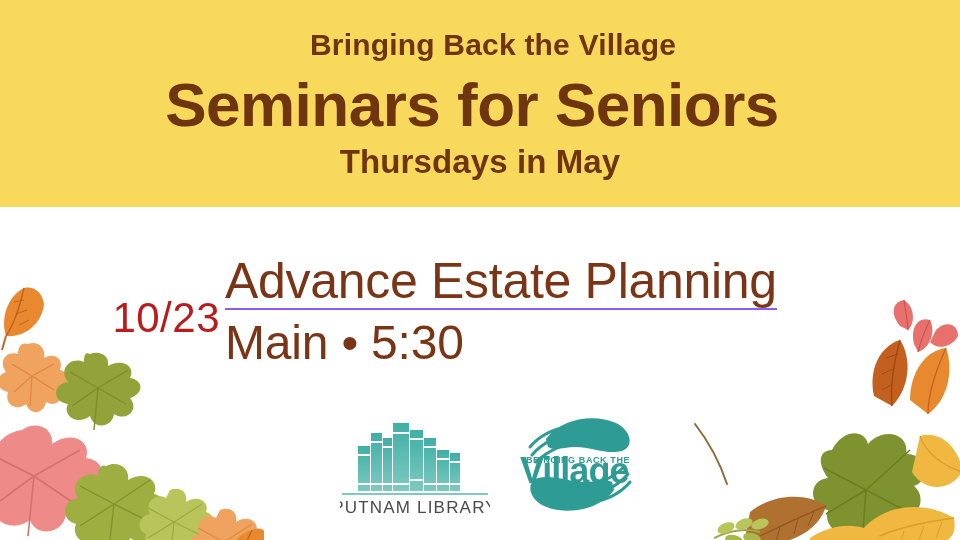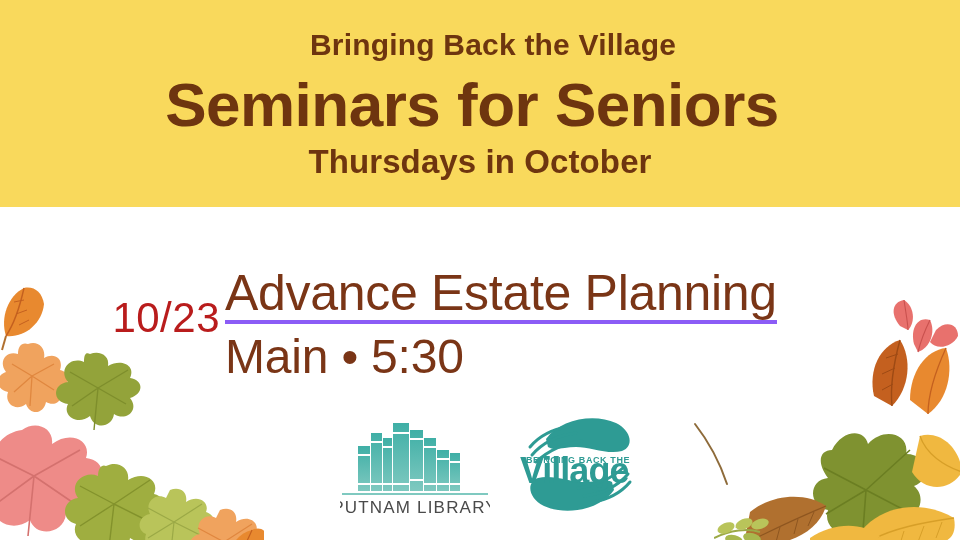--- a/index.html
+++ b/index.html
@@ -93,24 +93,23 @@
     top: 0;
     width: 700px;
   }
   .event-title {
     color: #7A3516;
     font-size: 50px;
     font-weight: normal;
     letter-spacing: -0.3px;
     line-height: 1.04;
     white-space: nowrap;
-    border-bottom: 4px solid #8b5cf6;
+    border-bottom: 2px solid #8b5cf6;
     display: inline-block;
     padding-bottom: 1px;
-    margin-top: 12px;
   }
   .event-where {
     margin-top: 8px;
     color: #7A3516;
     font-size: 48px;
     font-weight: normal;
     letter-spacing: -0.2px;
     line-height: 1.05;
     white-space: nowrap;
   }
@@ -246,21 +245,21 @@
     </g>
   </svg>
 
   <svg class="leaves stem-accent" viewBox="0 0 110 100" aria-hidden="true">
     <path d="M40 26 C 54 44, 64 62, 72 86" stroke="#8E6B3A" stroke-width="2" fill="none" stroke-linecap="round"></path>
   </svg>
 
   <div class="banner">
     <div class="banner-eyebrow">Bringing Back the Village</div>
     <div class="banner-title">Seminars for Seniors</div>
-    <div class="banner-sub">Thursdays in October</div>
+    <div class="banner-sub">Thursdays in May</div>
   </div>
 
   <div class="event">
     <div class="event-date">10/23</div>
     <div class="event-body">
       <div class="event-title">Advance Estate Planning</div>
       <div class="event-where">Main • 5:30</div>
     </div>
   </div>
 

